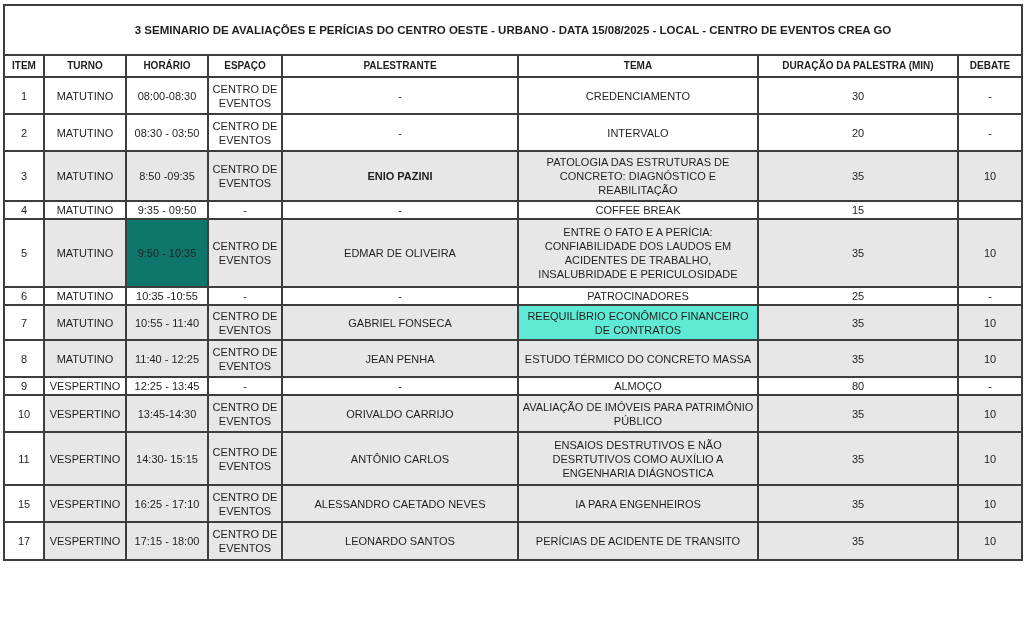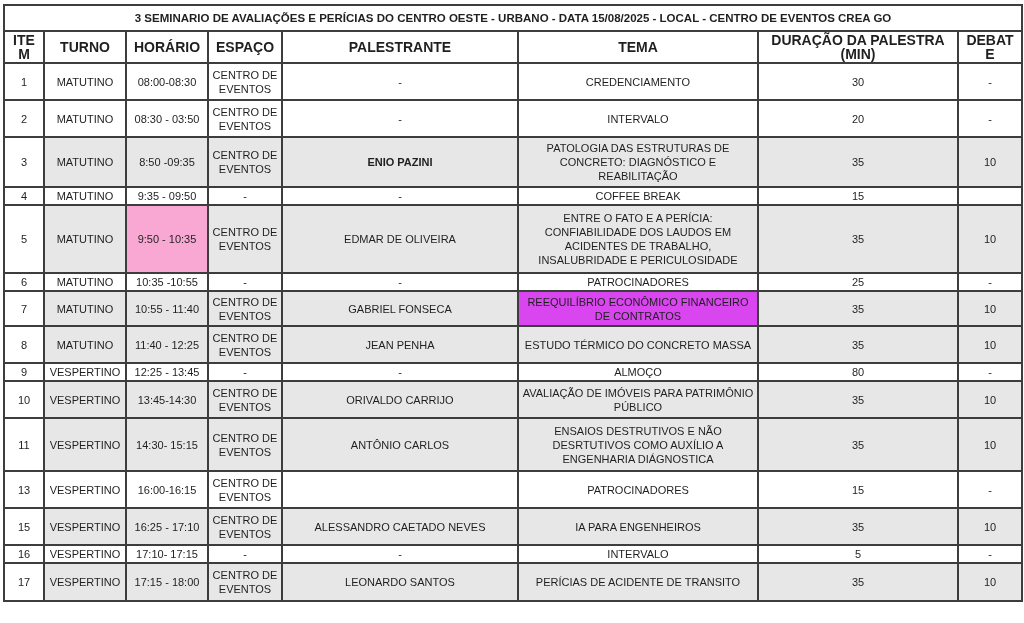--- a/index.html
+++ b/index.html
@@ -24,25 +24,25 @@
     line-height:14px;
     overflow:hidden;
     word-wrap:break-word;
     background:#ffffff;
   }
   .title-cell{
     font-weight:bold;
     font-size:11.5px;
     height:16px;
     line-height:13px;
-    padding:4px 2px;
+    padding:16px 2px;
   }
   th{
     font-weight:bold;
-    font-size:14px;
+    font-size:10px;
     height:18px;
   }
   td.tema-large{font-size:13.5px;line-height:17px;}
 </style>
 </head>
 <body>
 
 <table>
   <colgroup>
     <col style="width:40px">
@@ -106,21 +106,21 @@
         <td>9:35 - 09:50</td>
         <td>-</td>
         <td>-</td>
         <td>COFFEE BREAK</td>
         <td>15</td>
         <td></td>
       </tr>
       <tr style="height: 68px;">
         <td>5</td>
         <td style="background: rgb(231, 231, 231);">MATUTINO</td>
-        <td style="background: #f9a8d4;">9:50 - 10:35</td>
+        <td style="background: #0f766e;">9:50 - 10:35</td>
         <td style="background: rgb(231, 231, 231);">CENTRO DE EVENTOS</td>
         <td style="background: rgb(231, 231, 231);">EDMAR DE OLIVEIRA</td>
         <td style="background: rgb(231, 231, 231);">ENTRE O FATO E A PERÍCIA: CONFIABILIDADE DOS LAUDOS EM ACIDENTES DE TRABALHO, INSALUBRIDADE E PERICULOSIDADE</td>
         <td style="background: rgb(231, 231, 231);">35</td>
         <td style="background: rgb(231, 231, 231);">10</td>
       </tr>
       <tr style="height: 16px;">
         <td>6</td>
         <td>MATUTINO</td>
         <td>10:35 -10:55</td>
@@ -129,21 +129,21 @@
         <td>PATROCINADORES</td>
         <td>25</td>
         <td>-</td>
       </tr>
       <tr style="height: 35px;">
         <td>7</td>
         <td style="background: rgb(231, 231, 231);">MATUTINO</td>
         <td style="background: rgb(231, 231, 231);">10:55 - 11:40</td>
         <td style="background: rgb(231, 231, 231);">CENTRO DE EVENTOS</td>
         <td style="background: rgb(231, 231, 231);">GABRIEL FONSECA</td>
-        <td style="background: #d946ef;">REEQUILÍBRIO ECONÔMICO FINANCEIRO DE CONTRATOS</td>
+        <td style="background: #5eead4;">REEQUILÍBRIO ECONÔMICO FINANCEIRO DE CONTRATOS</td>
         <td style="background: rgb(231, 231, 231);">35</td>
         <td style="background: rgb(231, 231, 231);">10</td>
       </tr>
       <tr style="height: 37px;">
         <td>8</td>
         <td style="background: rgb(231, 231, 231);">MATUTINO</td>
         <td style="background: rgb(231, 231, 231); margin-top: 36px;">11:40 - 12:25</td>
         <td style="background: rgb(231, 231, 231);">CENTRO DE EVENTOS</td>
         <td style="background: rgb(231, 231, 231);">JEAN PENHA</td>
         <td style="background: rgb(231, 231, 231);">ESTUDO TÉRMICO DO CONCRETO MASSA</td>
@@ -174,48 +174,28 @@
         <td>11</td>
         <td style="background: rgb(231, 231, 231);">VESPERTINO</td>
         <td style="background: rgb(231, 231, 231);">14:30- 15:15</td>
         <td style="background: rgb(231, 231, 231);">CENTRO DE EVENTOS</td>
         <td style="background: rgb(231, 231, 231);">ANTÔNIO CARLOS</td>
         <td style="background: rgb(231, 231, 231);">ENSAIOS DESTRUTIVOS E NÃO DESRTUTIVOS COMO AUXÍLIO A ENGENHARIA DIÁGNOSTICA</td>
         <td style="background: rgb(231, 231, 231);">35</td>
         <td style="background: rgb(231, 231, 231);">10</td>
       </tr>
       <tr style="height: 37px;">
-        <td>13</td>
-        <td>VESPERTINO</td>
-        <td>16:00-16:15</td>
-        <td>CENTRO DE EVENTOS</td>
-        <td></td>
-        <td>PATROCINADORES</td>
-        <td>15</td>
-        <td>-</td>
-      </tr>
-      <tr style="height: 37px;">
         <td>15</td>
         <td style="background: rgb(231, 231, 231);">VESPERTINO</td>
         <td style="background: rgb(231, 231, 231);">16:25 - 17:10</td>
         <td style="background: rgb(231, 231, 231);">CENTRO DE EVENTOS</td>
         <td style="background: rgb(231, 231, 231);">ALESSANDRO CAETADO NEVES</td>
         <td style="background: rgb(231, 231, 231);">IA PARA ENGENHEIROS</td>
         <td style="background: rgb(231, 231, 231);">35</td>
         <td style="background: rgb(231, 231, 231);">10</td>
-      </tr>
-      <tr style="height: 16px;">
-        <td>16</td>
-        <td>VESPERTINO</td>
-        <td>17:10- 17:15</td>
-        <td>-</td>
-        <td>-</td>
-        <td>INTERVALO</td>
-        <td>5</td>
-        <td>-</td>
       </tr>
       <tr style="height: 38px;">
         <td>17</td>
         <td style="background: rgb(231, 231, 231);">VESPERTINO</td>
         <td style="background: rgb(231, 231, 231);">17:15 - 18:00</td>
         <td style="background: rgb(231, 231, 231);">CENTRO DE EVENTOS</td>
         <td style="background: rgb(231, 231, 231);">LEONARDO SANTOS</td>
         <td style="background: rgb(231, 231, 231);">PERÍCIAS DE ACIDENTE DE TRANSITO</td>
         <td style="background: rgb(231, 231, 231);">35</td>
         <td style="background: rgb(231, 231, 231);">10</td>

